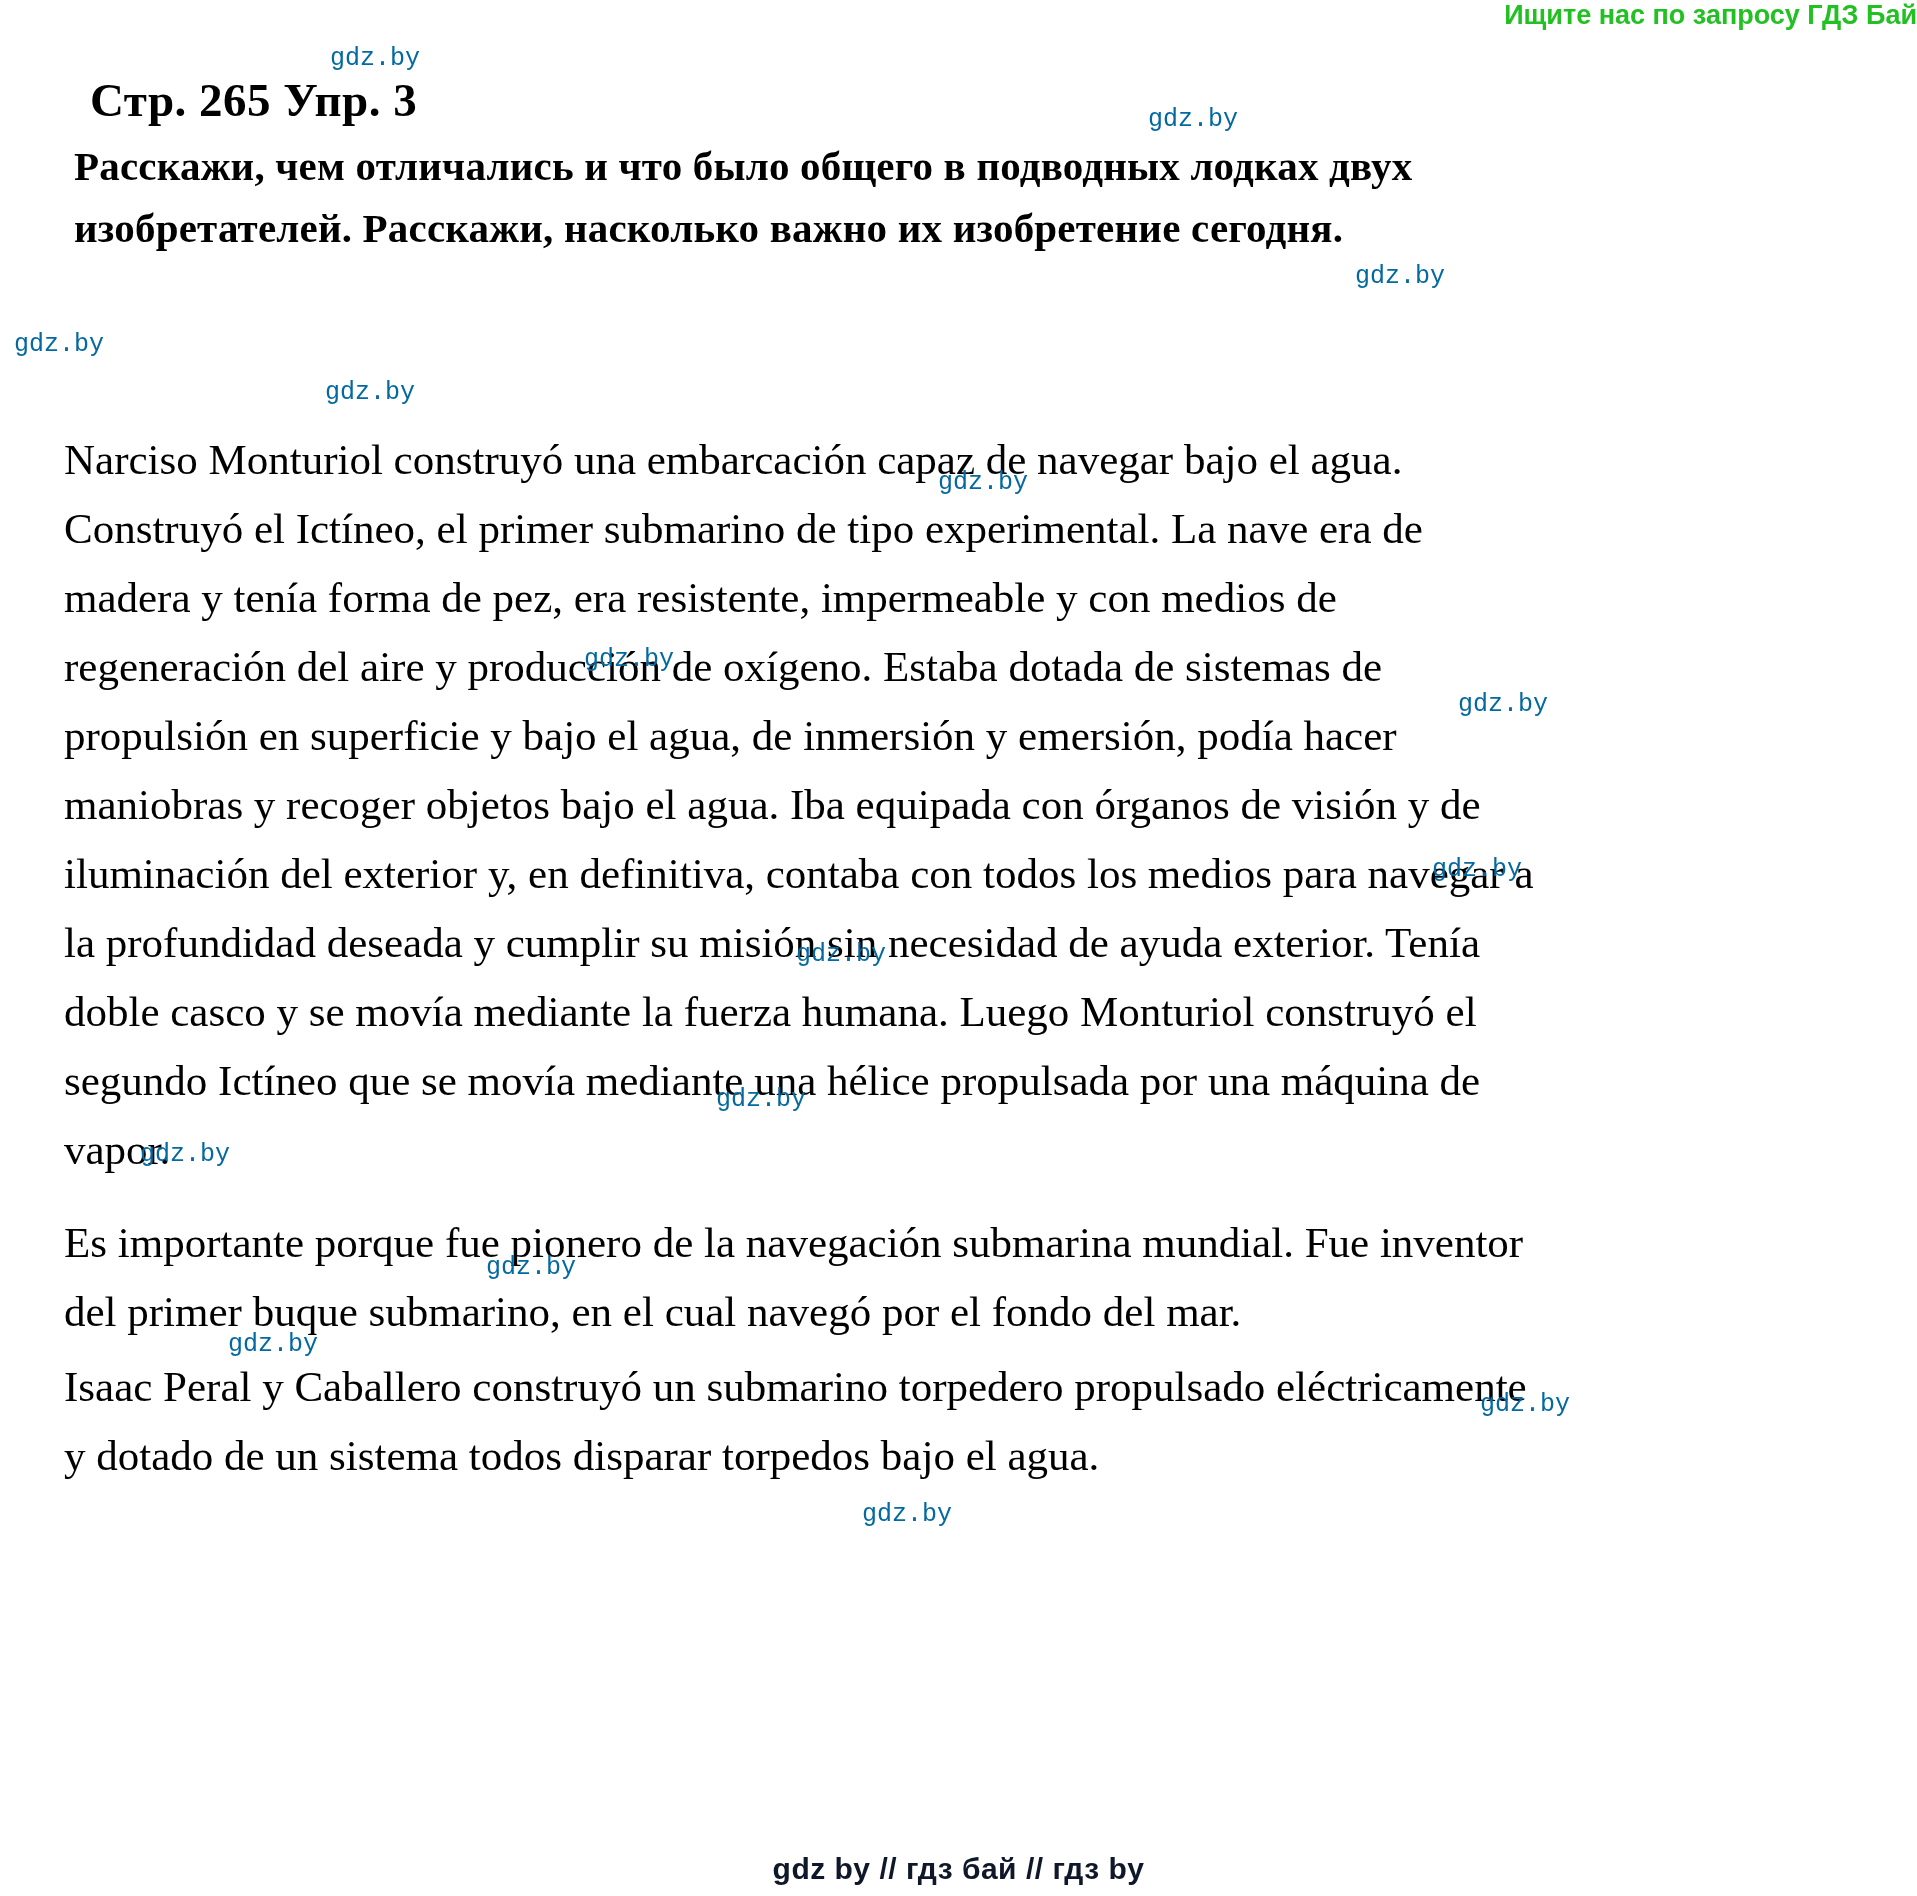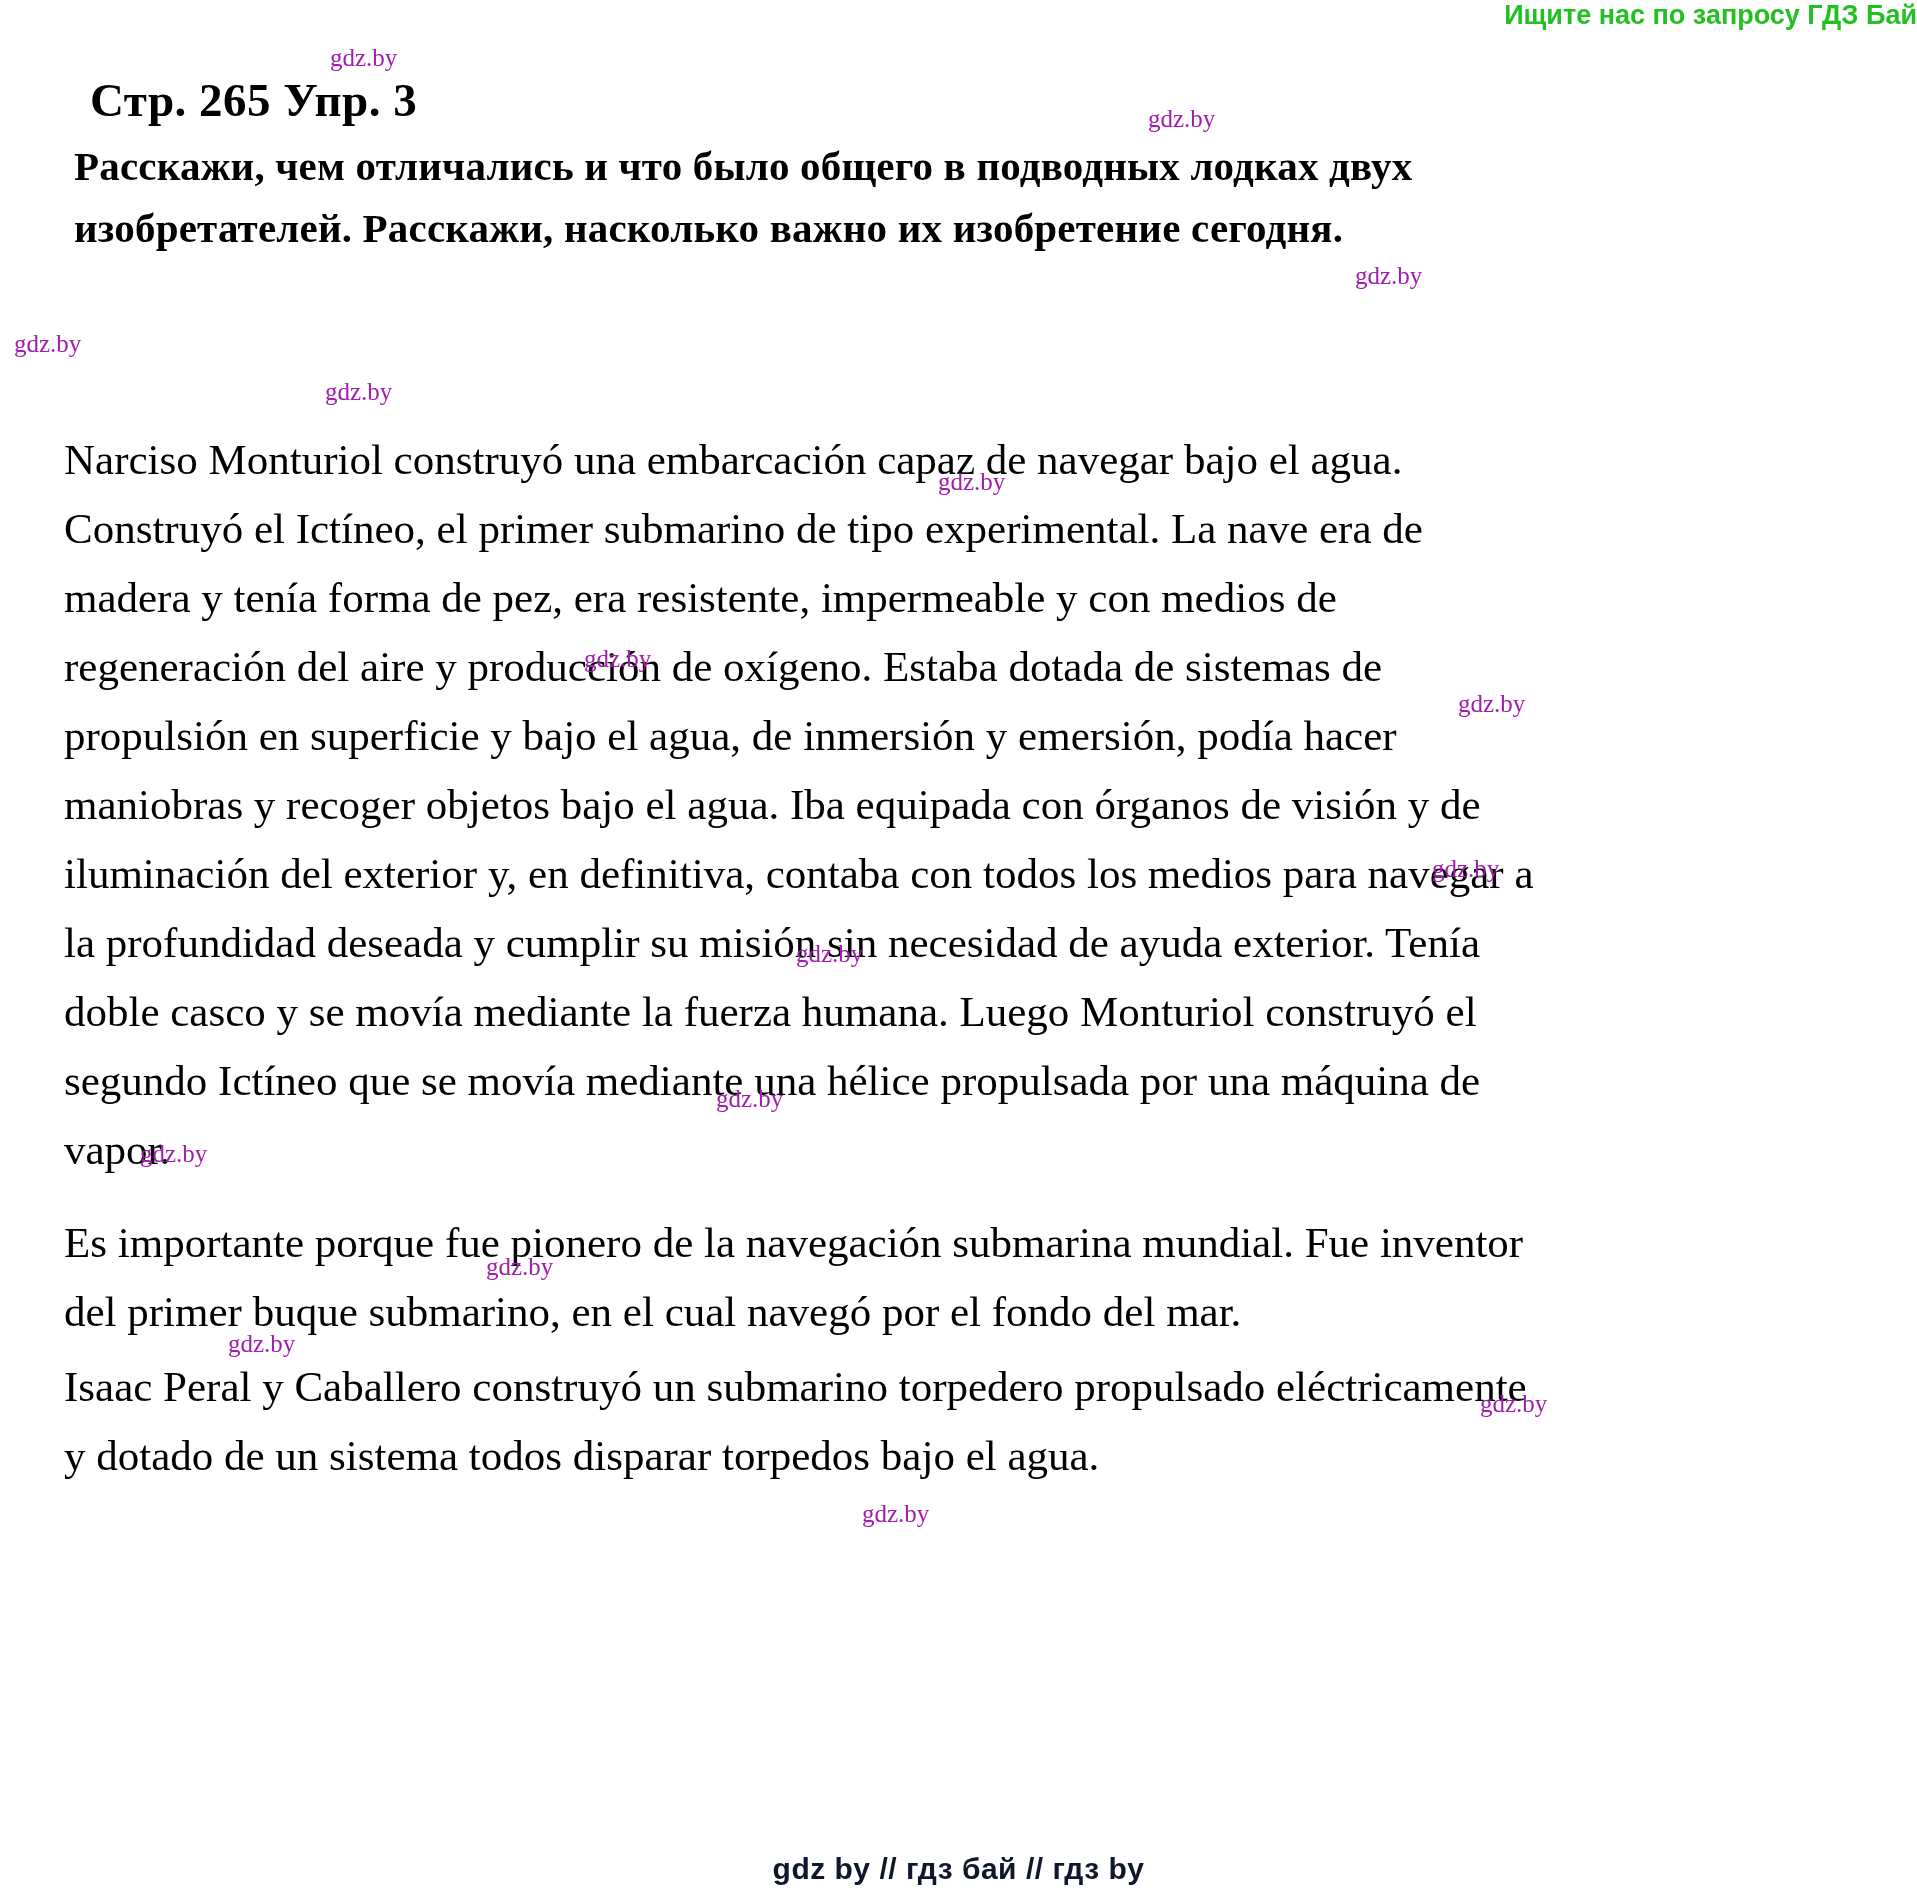--- a/index.html
+++ b/index.html
@@ -80,24 +80,24 @@
   .answer-paragraph {
     margin: 0 0 24px 0;
   }
   .answer-paragraph.tight {
     margin-bottom: 6px;
   }
 
   
   .watermark {
     position: absolute;
-    font-family: Liberation Serif, serif;
+    font-family: Liberation Mono, monospace;
     font-size: 25px;
     font-weight: 400;
-    color: #a21caf;
+    color: #0369a1;
     white-space: nowrap;
     z-index: 5;
     pointer-events: none;
   }
 
   
   .site-footer {
     position: absolute;
     left: 0;
     bottom: 10px;

